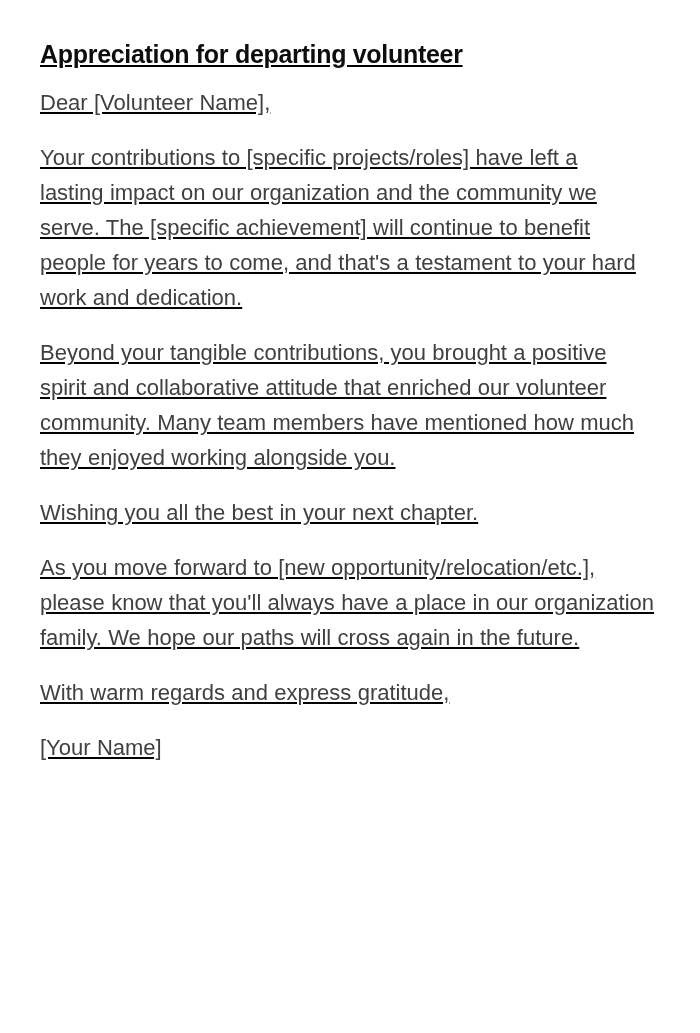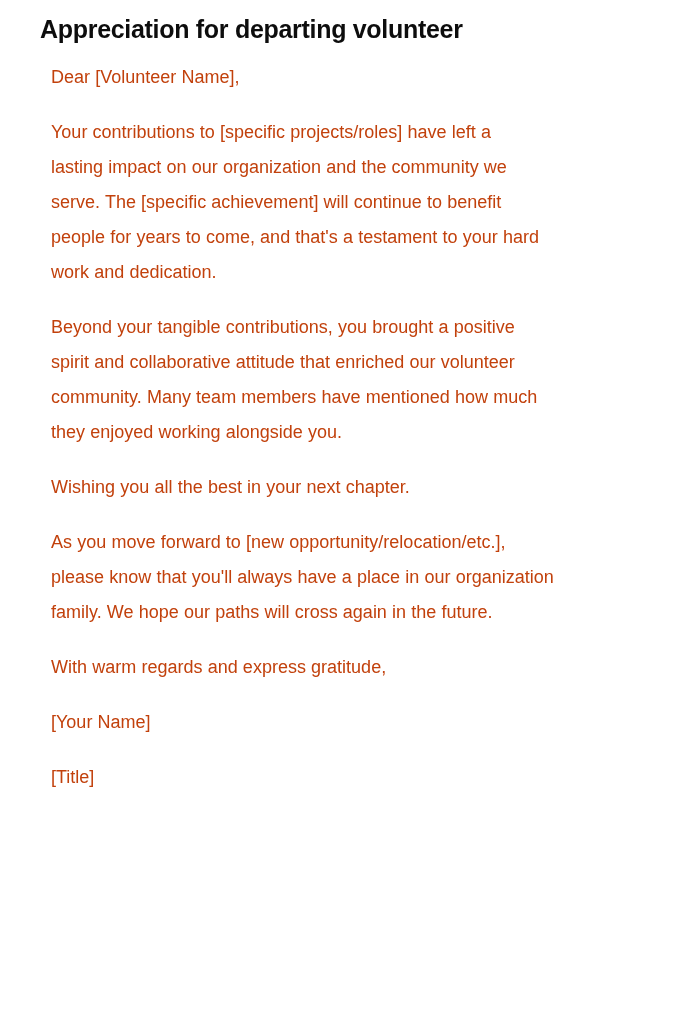--- a/index.html
+++ b/index.html
@@ -7,36 +7,37 @@
     padding: 0;
     background: #ffffff;
   }
   body {
     width: 700px;
     height: 1033px;
     font-family: "Liberation Sans", sans-serif;
     overflow: hidden;
   }
   .doc {
-    padding: 13px 40px 0 40px;
+    padding: 38px 40px 0 40px;
     box-sizing: border-box;
+    text-decoration: underline;
   }
   .doc-title {
     font-size: 25px;
     line-height: 33px;
     font-weight: 700;
     color: #0d0d0d;
     letter-spacing: -0.3px;
     margin: 0 0 14px 0;
   }
   .doc-paragraph {
-    font-size: 18px;
+    font-size: 22px;
     line-height: 35px;
-    color: #c2410c;
-    margin: 0 0 20px 11px;
+    color: #404040;
+    margin: 0 0 20px 0;
     max-width: 620px;
     white-space: pre-line;
     word-spacing: 0.2px;
   }
 </style>
 </head>
 <body>
 
 <div class="doc">
   <h1 class="doc-title">Appreciation for departing volunteer</h1>
@@ -58,15 +59,14 @@
   <p class="doc-paragraph">Wishing you all the best in your next chapter.</p>
 
   <p class="doc-paragraph">As you move forward to [new opportunity/relocation/etc.],
 please know that you'll always have a place in our organization
 family. We hope our paths will cross again in the future.</p>
 
   <p class="doc-paragraph">With warm regards and express gratitude,</p>
 
   <p class="doc-paragraph">[Your Name]</p>
 
-  <p class="doc-paragraph">[Title]</p>
 
 </div>
 
 </body></html>

